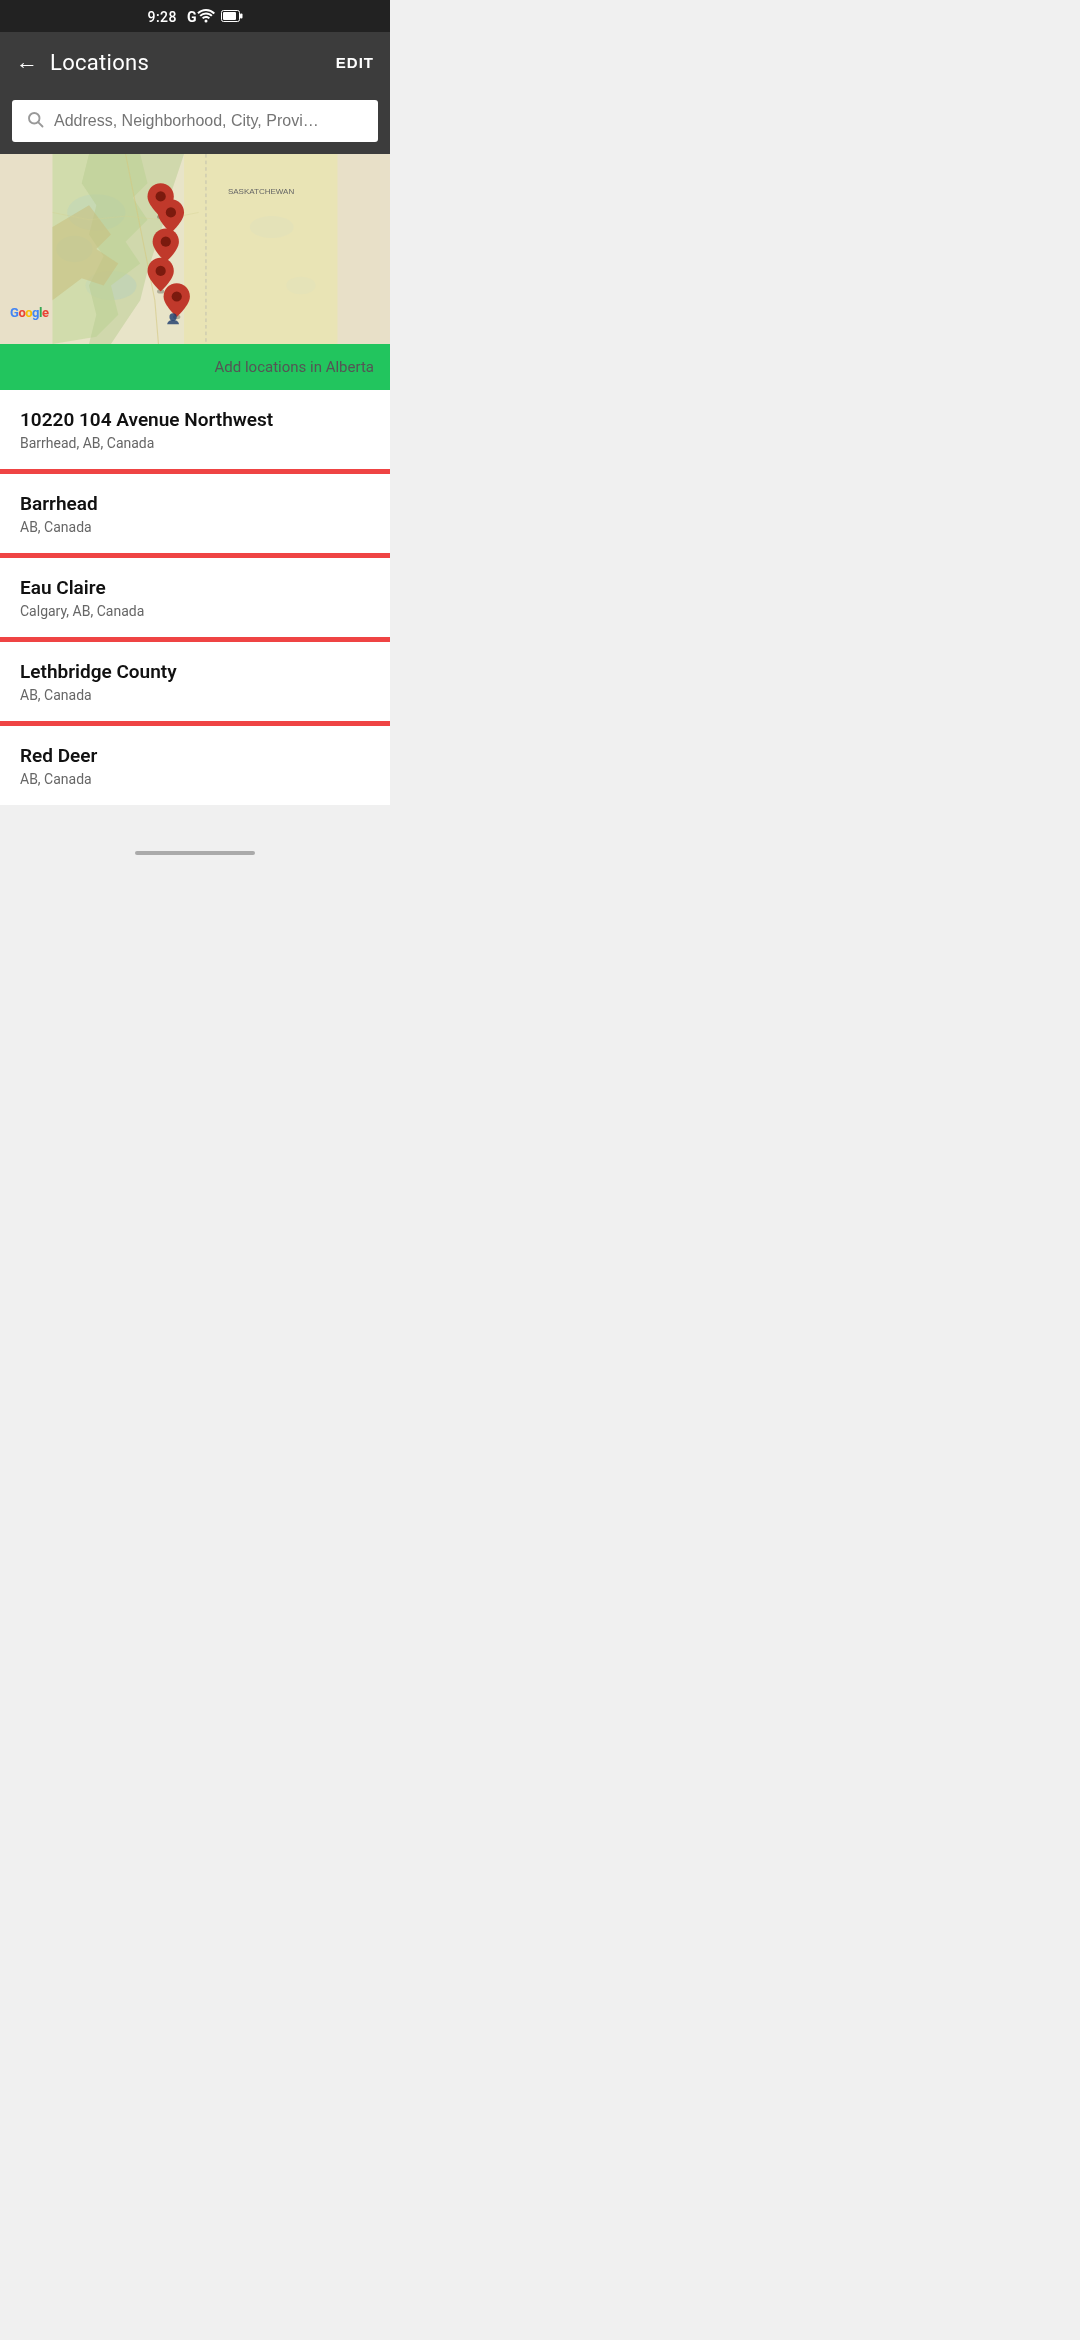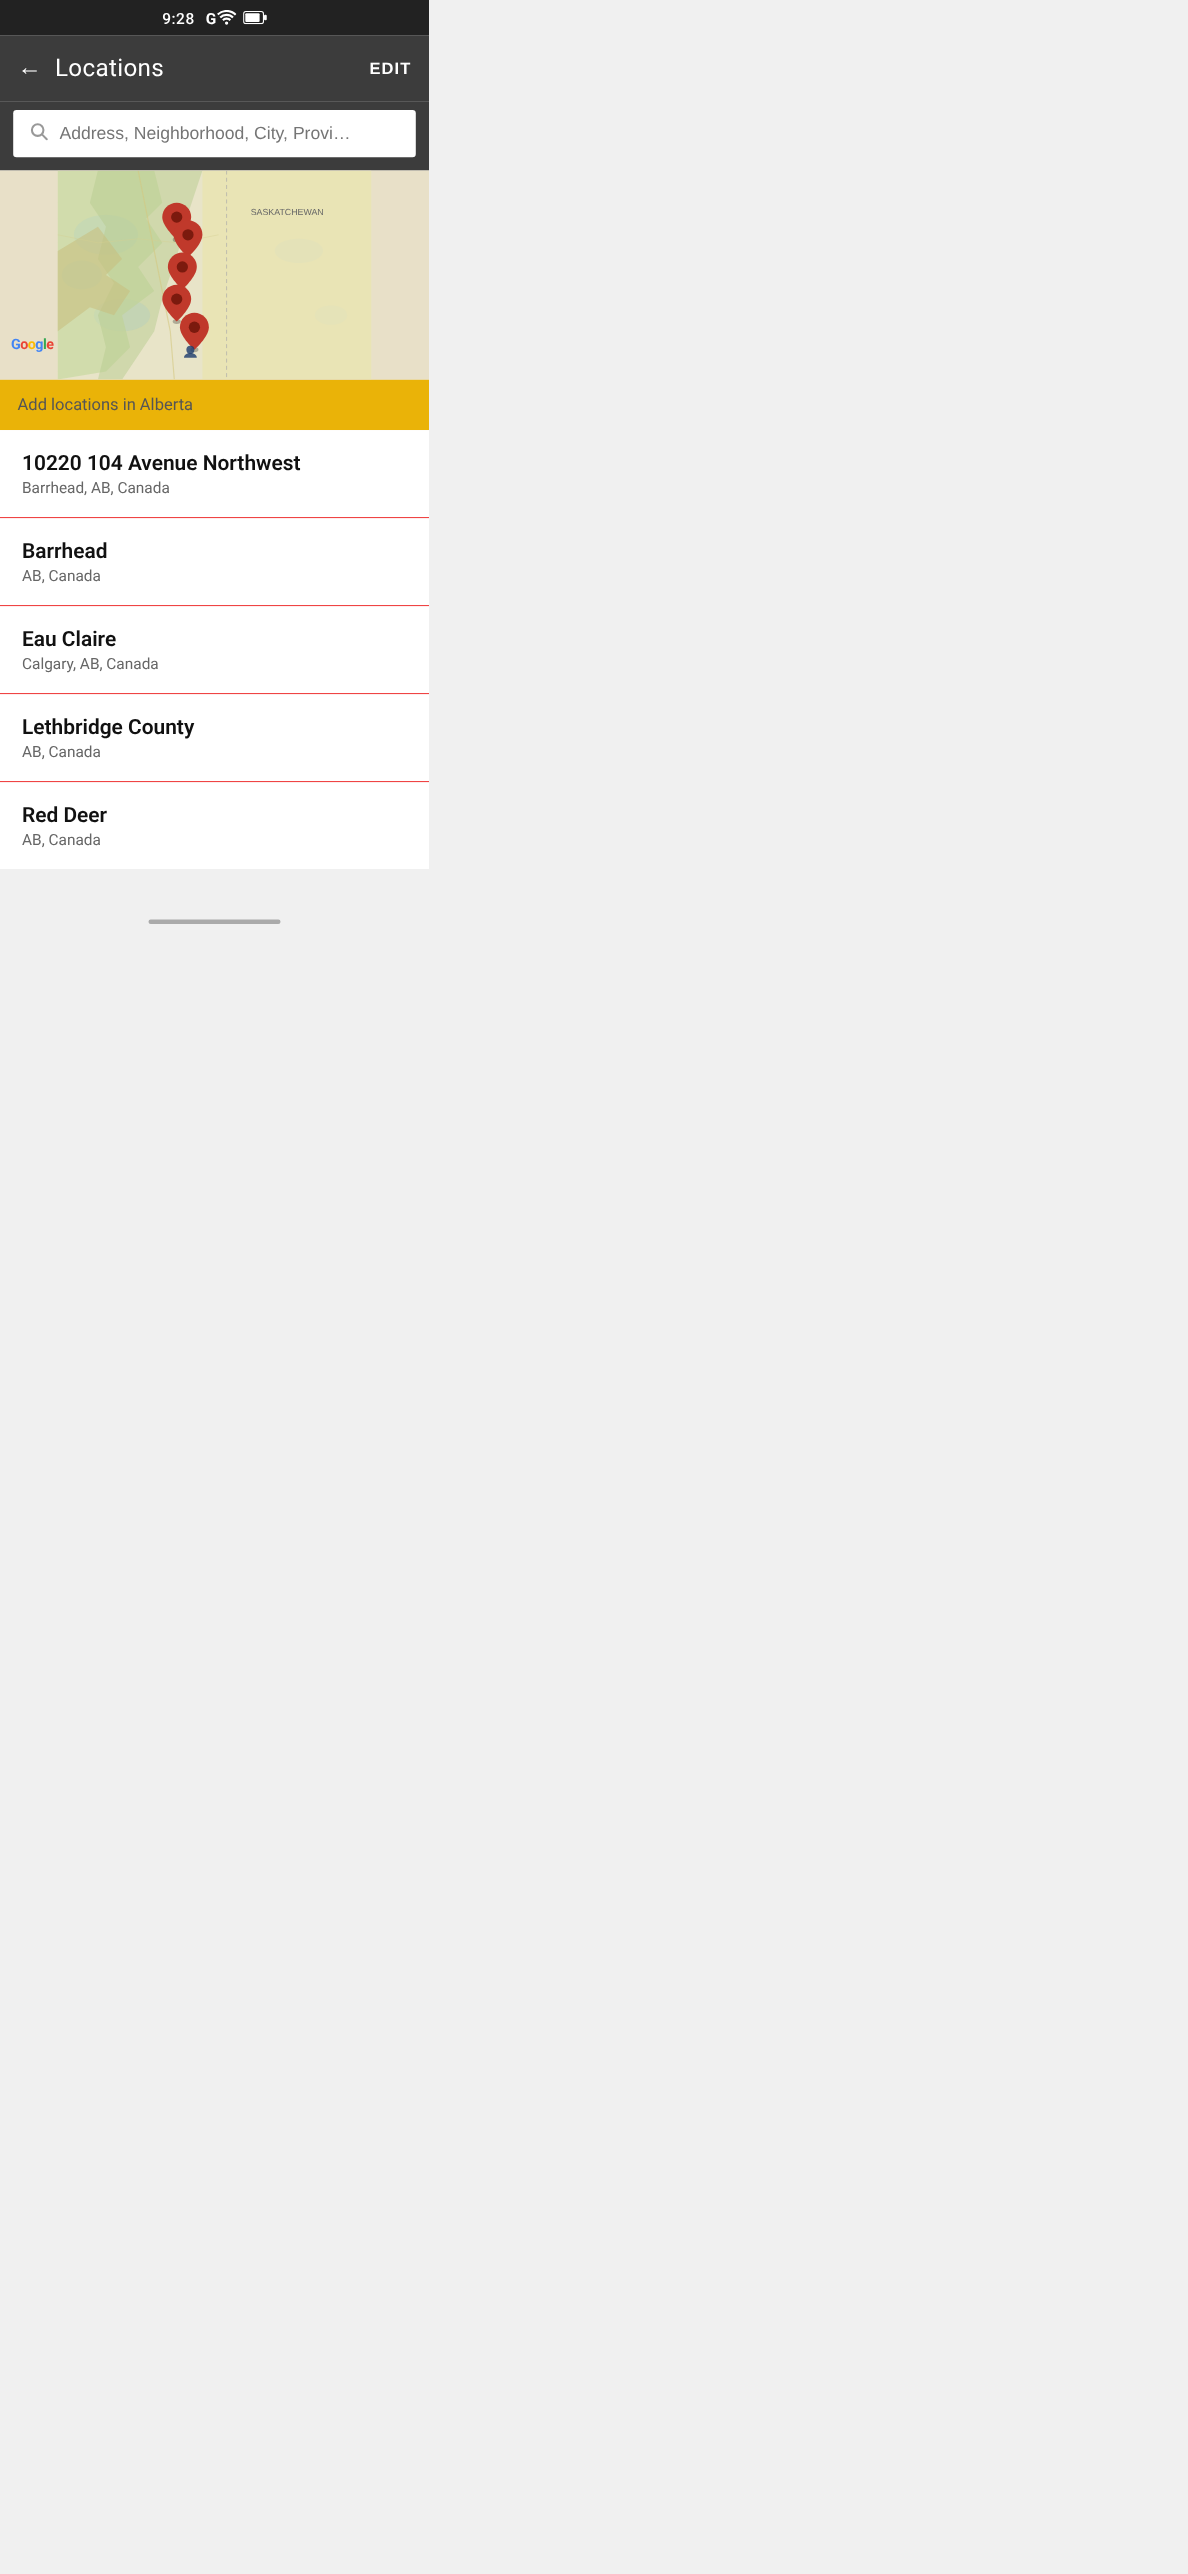--- a/index.html
+++ b/index.html
@@ -128,34 +128,34 @@
     }
     .google-logo span:nth-child(1) { color: #4285F4; }
     .google-logo span:nth-child(2) { color: #EA4335; }
     .google-logo span:nth-child(3) { color: #FBBC05; }
     .google-logo span:nth-child(4) { color: #4285F4; }
     .google-logo span:nth-child(5) { color: #34A853; }
     .google-logo span:nth-child(6) { color: #EA4335; }
 
     
     .add-locations-banner {
-      background: #eab308;
-      text-align: left;
+      background: #22c55e;
+      text-align: right;
       padding: 14px 16px;
       font-size: 15px;
       color: #555;
     }
 
     
     .location-list {
       background: #fff;
     }
     .location-item {
       padding: 18px 20px;
-      border-bottom: 1px solid #ef4444;
+      border-bottom: 5px solid #ef4444;
     }
     .location-item:last-child {
       border-bottom: none;
     }
     .location-name {
       font-size: 19px;
       font-weight: 600;
       color: #111;
       margin-bottom: 4px;
     }

